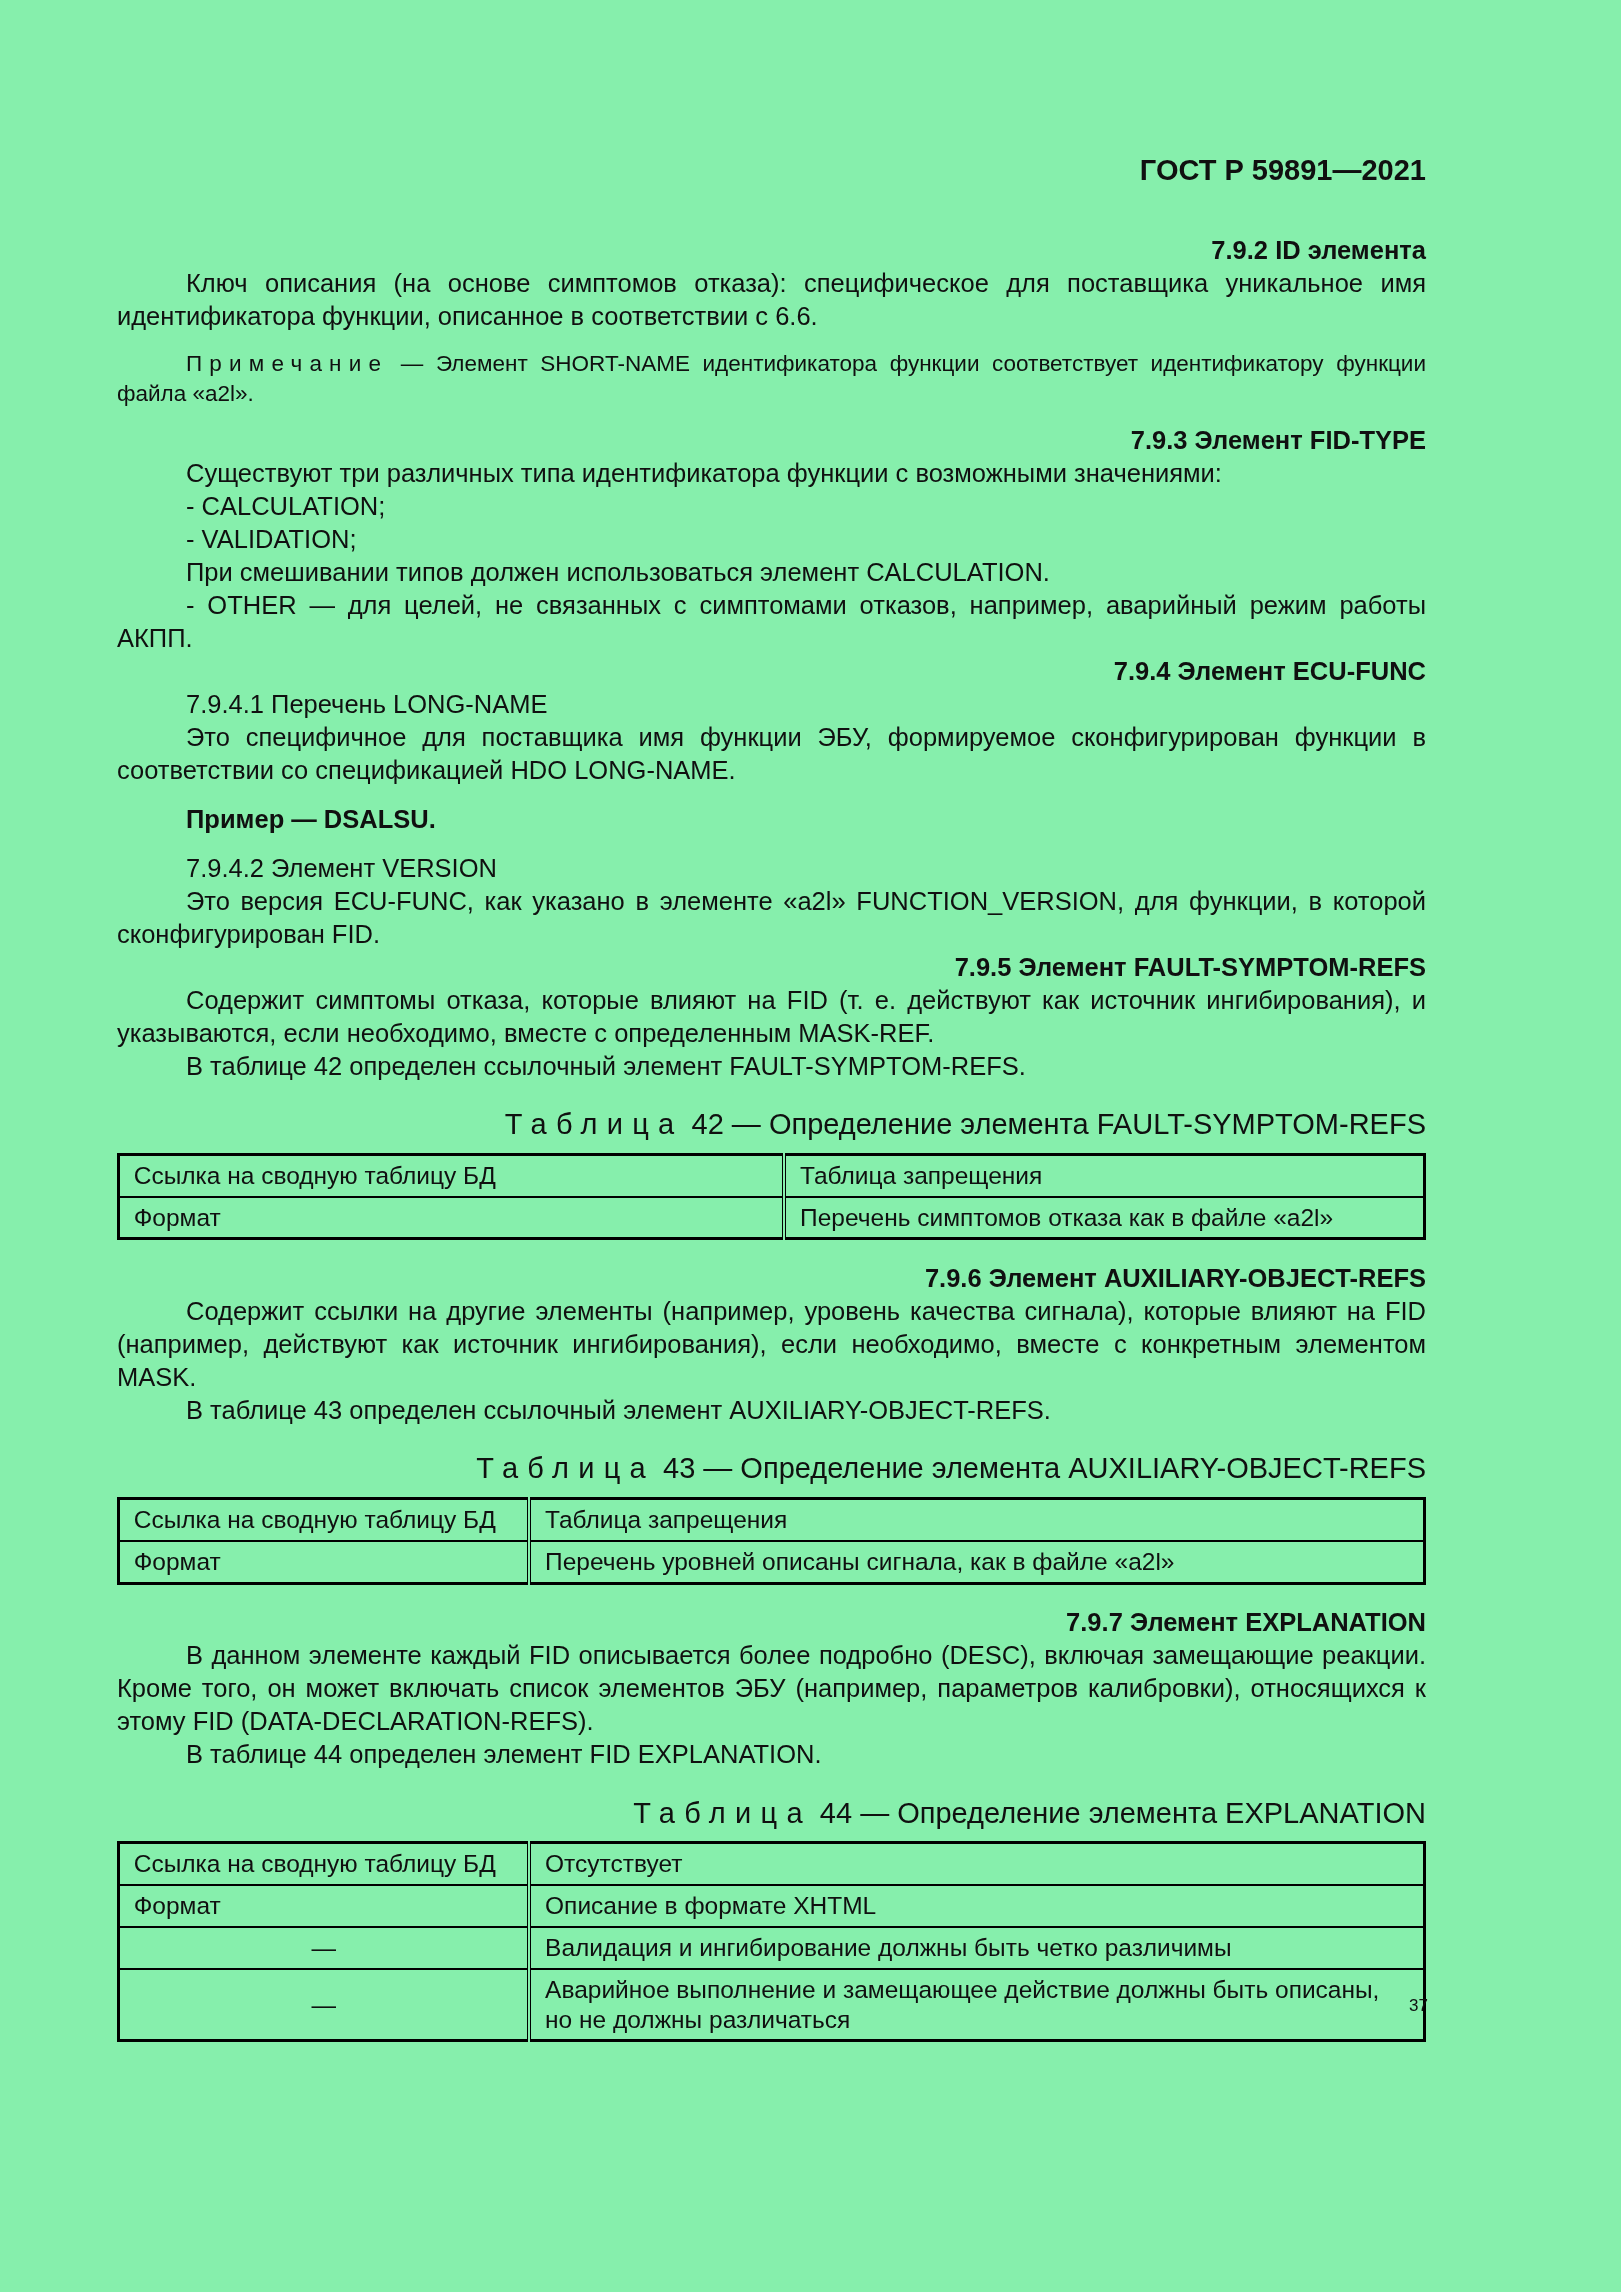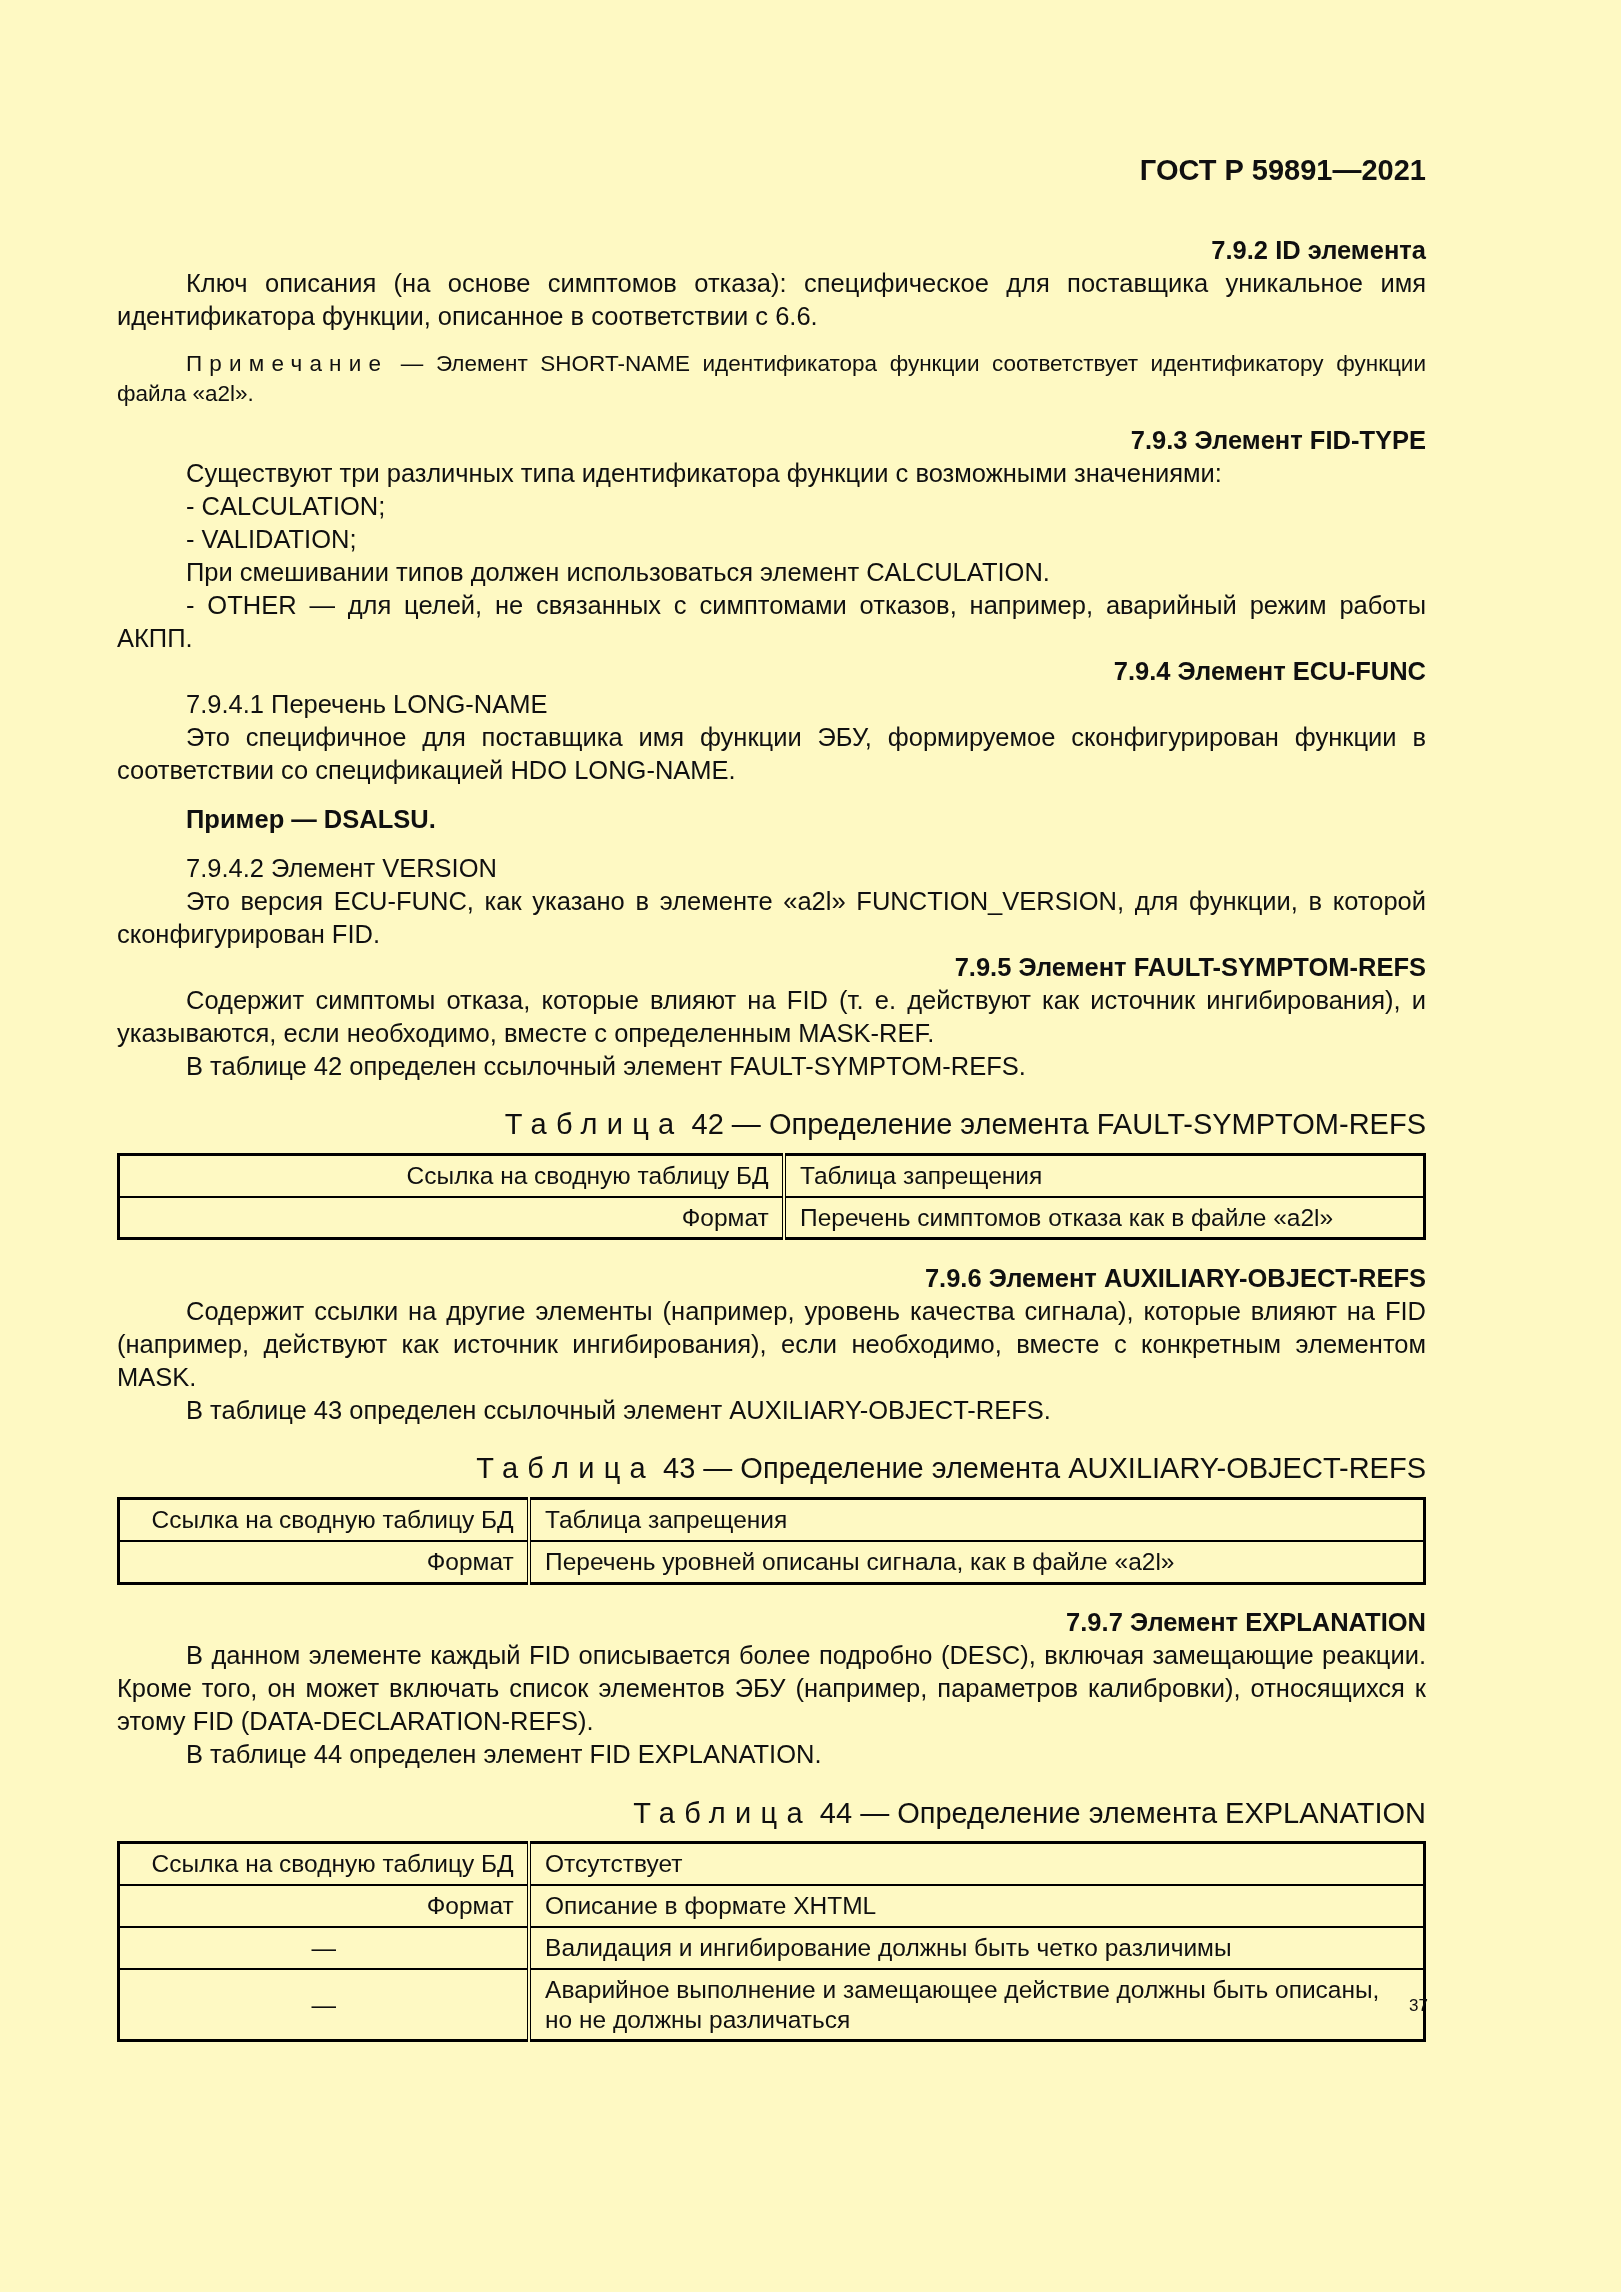--- a/index.html
+++ b/index.html
@@ -6,21 +6,21 @@
   body {
     width: 1621px; height: 2293px;
     background: #ffffff;
     font-family: "Liberation Sans", sans-serif;
     color: #101010;
     -webkit-font-smoothing: antialiased;
   }
   .page {
     position: relative;
     width: 1621px; height: 2293px;
-    background: #fef9c3;
+    background: #86efac;
     overflow: hidden;
   }
   .content {
     position: absolute;
     left: 117px; top: 154px;
     width: 1309px;
   }
   .doc-header {
     text-align: right;
     font-weight: bold;
@@ -64,21 +64,21 @@
   table { border: 3.9px solid #000; }
   td {
     border-top: 2.9px solid #000;
     padding: 4.9px 13.7px;
     line-height: 30px;
     vertical-align: middle;
     text-align: left;
     word-wrap: break-word;
   }
   tr:first-child td { border-top: none; }
-  td.c1 { border-right: 4.9px double #000; text-align: right; }
+  td.c1 { border-right: 4.9px double #000; }
   table.t-wide td.c1 { width: 635px; }
   table.t-narrow td.c1 { width: 380px; }
   td.dash { text-align: center; }
   .page-num {
     position: absolute;
     top: 1989px;
     right: 193px;
     font-size: 17px;
     line-height: 33px;
   }

